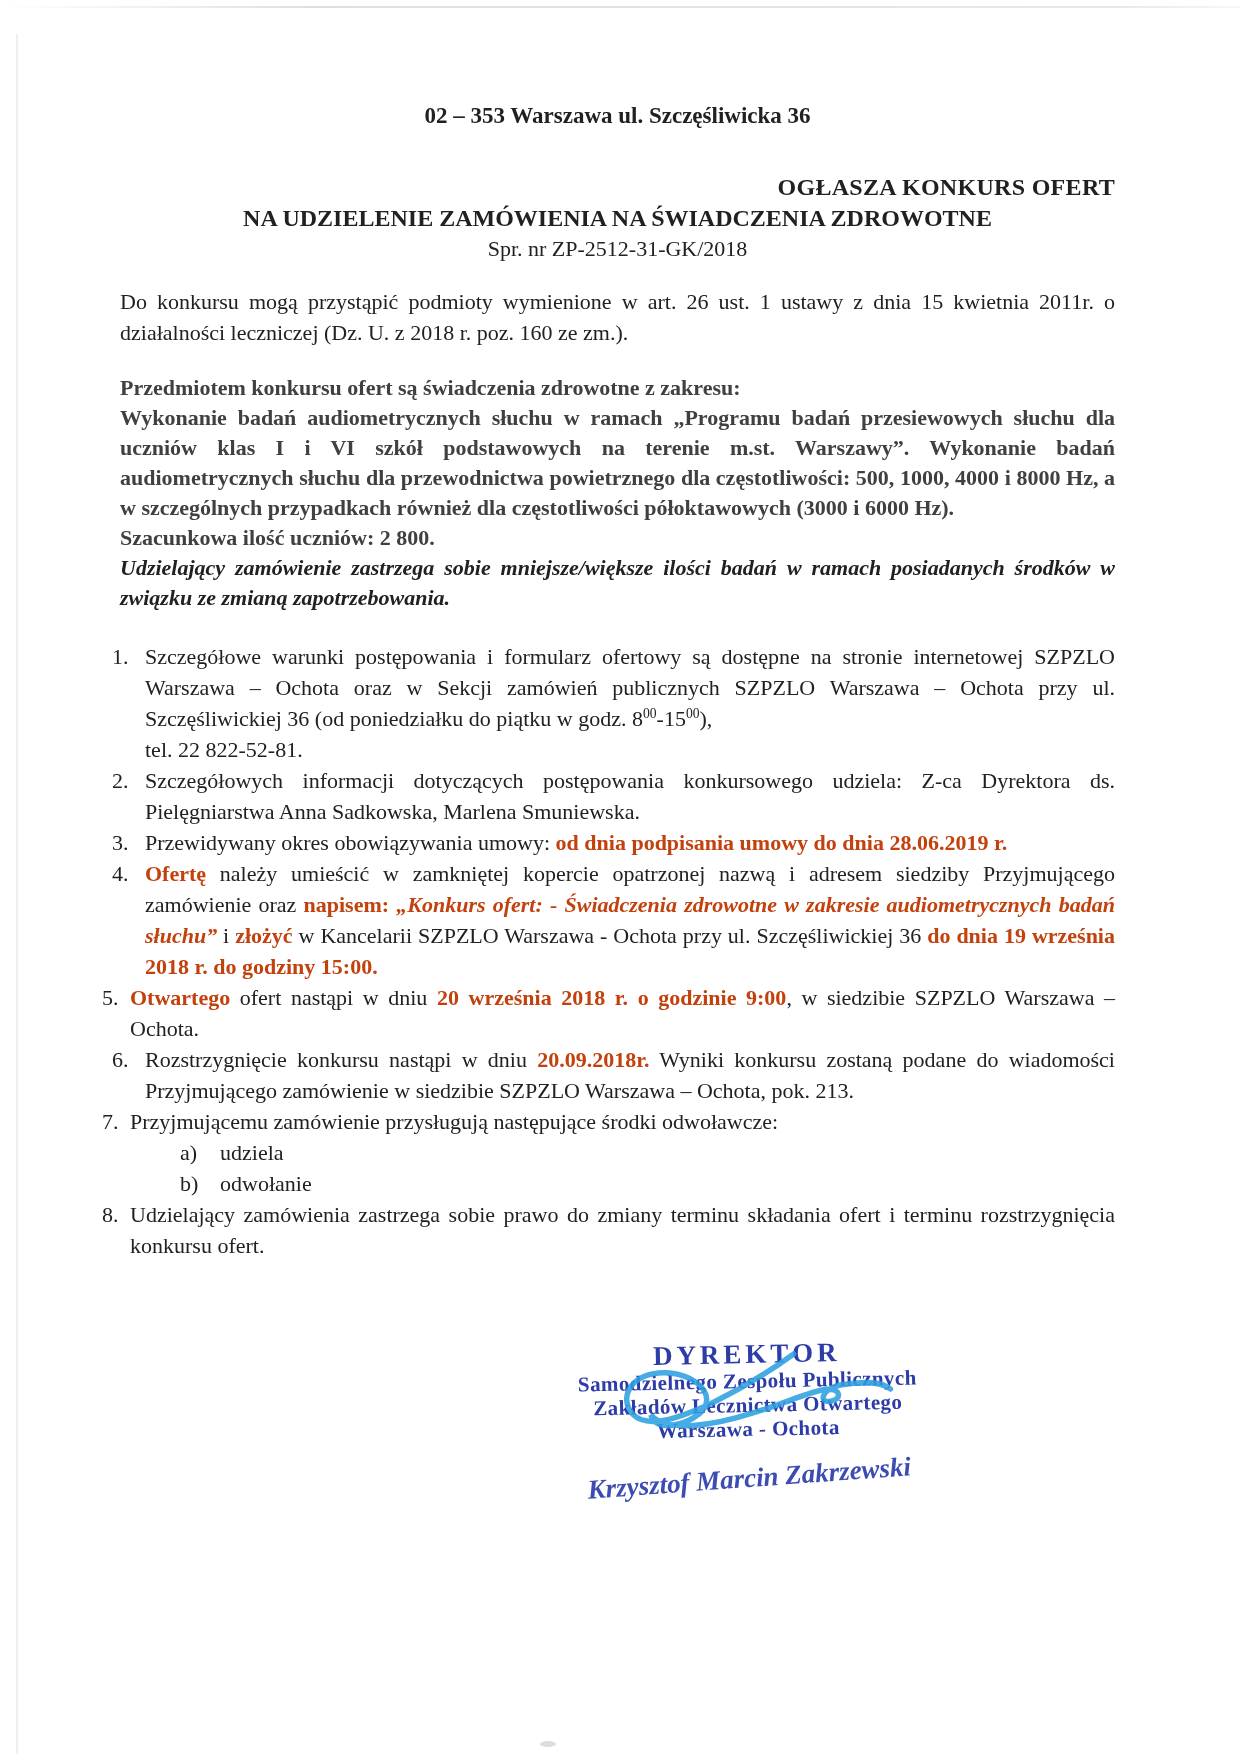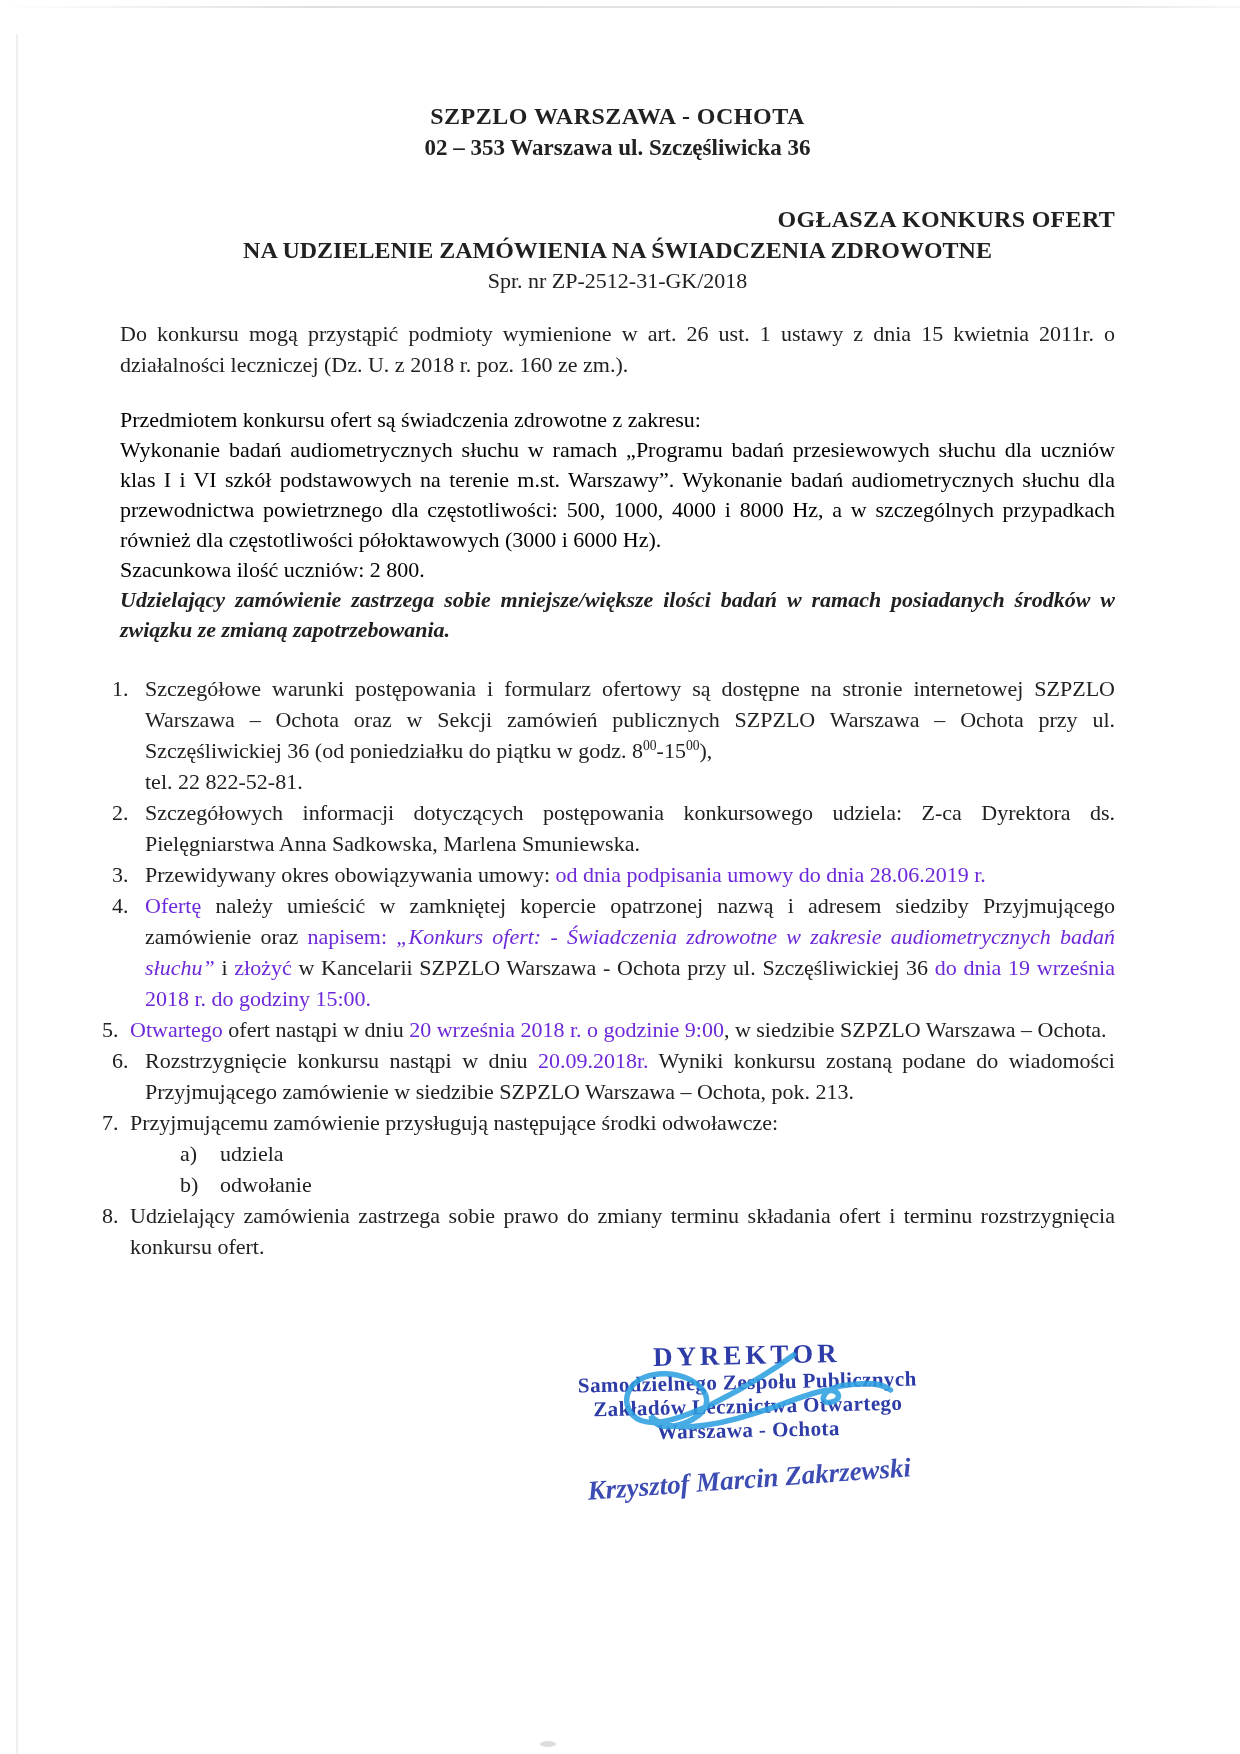--- a/index.html
+++ b/index.html
@@ -37,33 +37,33 @@
   .org-name   { font-size: 24px; font-weight: bold; line-height: 32px; letter-spacing: .5px; }
   .org-address{ font-size: 23px; font-weight: bold; line-height: 32px; }
   .announce   { margin-top: 40px; }
   .announce-1 { font-size: 24px; font-weight: bold; line-height: 31px; letter-spacing: .3px; text-align: right; }
   .announce-2 { font-size: 24px; font-weight: bold; line-height: 31px; }
   .case-number{ font-size: 22px; line-height: 30px; }
   
   .intro { margin-top: 22px; font-size: 22px; line-height: 31px; text-align: justify; }
   .subject { margin-top: 25px; }
   .subject p { font-size: 22px; line-height: 30px; }
-  .b-strong { font-weight: normal; color: #000000; }
+  .b-strong { font-weight: bold; color: #404040; }
   .subject .desc { text-align: justify; }
   .reserve { font-weight: bold; font-style: italic; text-align: justify; line-height: 32px; }
   
   .olist { margin-top: 28px; margin-left: -8px; font-size: 22px; line-height: 31px; }
   .li-row { display: flex; }
   .li-row.outdent { margin-left: -10px; }
   .li-marker { flex: 0 0 33px; }
   .li-row.outdent .li-marker { flex-basis: 28px; }
   .li-content { flex: 1 1 auto; text-align: justify; }
   .sub-row { display: flex; margin-left: 68px; }
   .sub-marker { flex: 0 0 40px; }
-  .b { font-weight: normal; color: #6d28d9; }
+  .b { font-weight: bold; color: #c2410c; }
   .i { font-style: italic; }
   sup { font-size: 0.62em; line-height: 0; vertical-align: super; }
   
   .signature-block {
     position: relative;
     width: 520px;
     margin-left: 368px;
     margin-top: 78px;
     text-align: center;
     transform: rotate(-1.2deg);
@@ -92,21 +92,20 @@
 </head>
 <body>
 
 <div class="page">
 
   <div class="scan-top-line"></div>
   <div class="scan-left-line"></div>
   <div class="scan-bottom-dot"></div>
 
   <header class="doc-header">
-    <div class="org-name">SZPZLO WARSZAWA - OCHOTA</div>
     <div class="org-address">02 – 353 Warszawa ul. Szczęśliwicka 36</div>
     <div class="announce">
       <div class="announce-1">OGŁASZA KONKURS OFERT</div>
       <div class="announce-2">NA UDZIELENIE ZAMÓWIENIA NA ŚWIADCZENIA ZDROWOTNE</div>
       <div class="case-number">Spr. nr ZP-2512-31-GK/2018</div>
     </div>
   </header>
 
   <p class="intro">Do konkursu mogą przystąpić podmioty wymienione w art. 26 ust. 1 ustawy z dnia 15 kwietnia 2011r. o działalności leczniczej (Dz. U. z 2018 r. poz. 160 ze zm.).</p>
 

